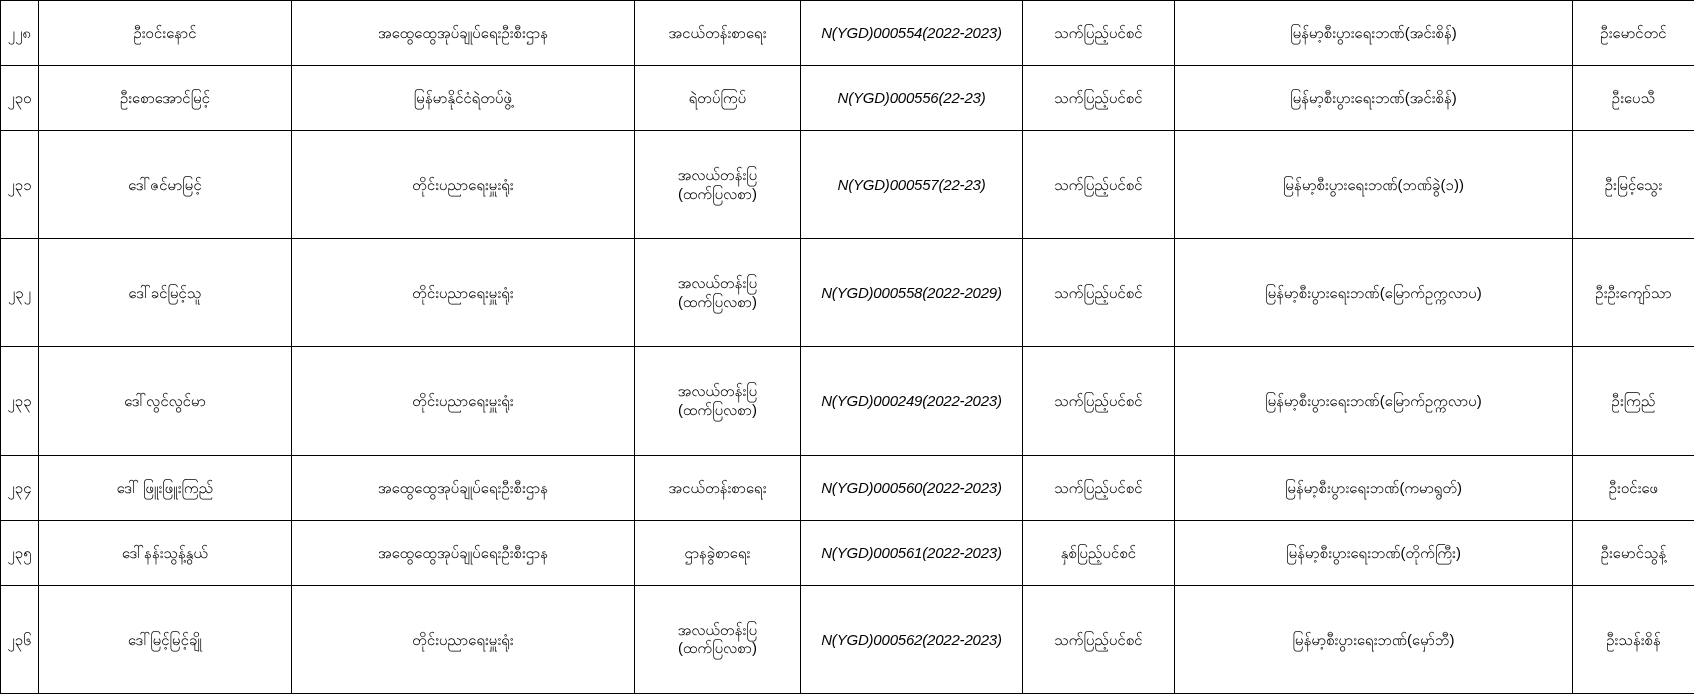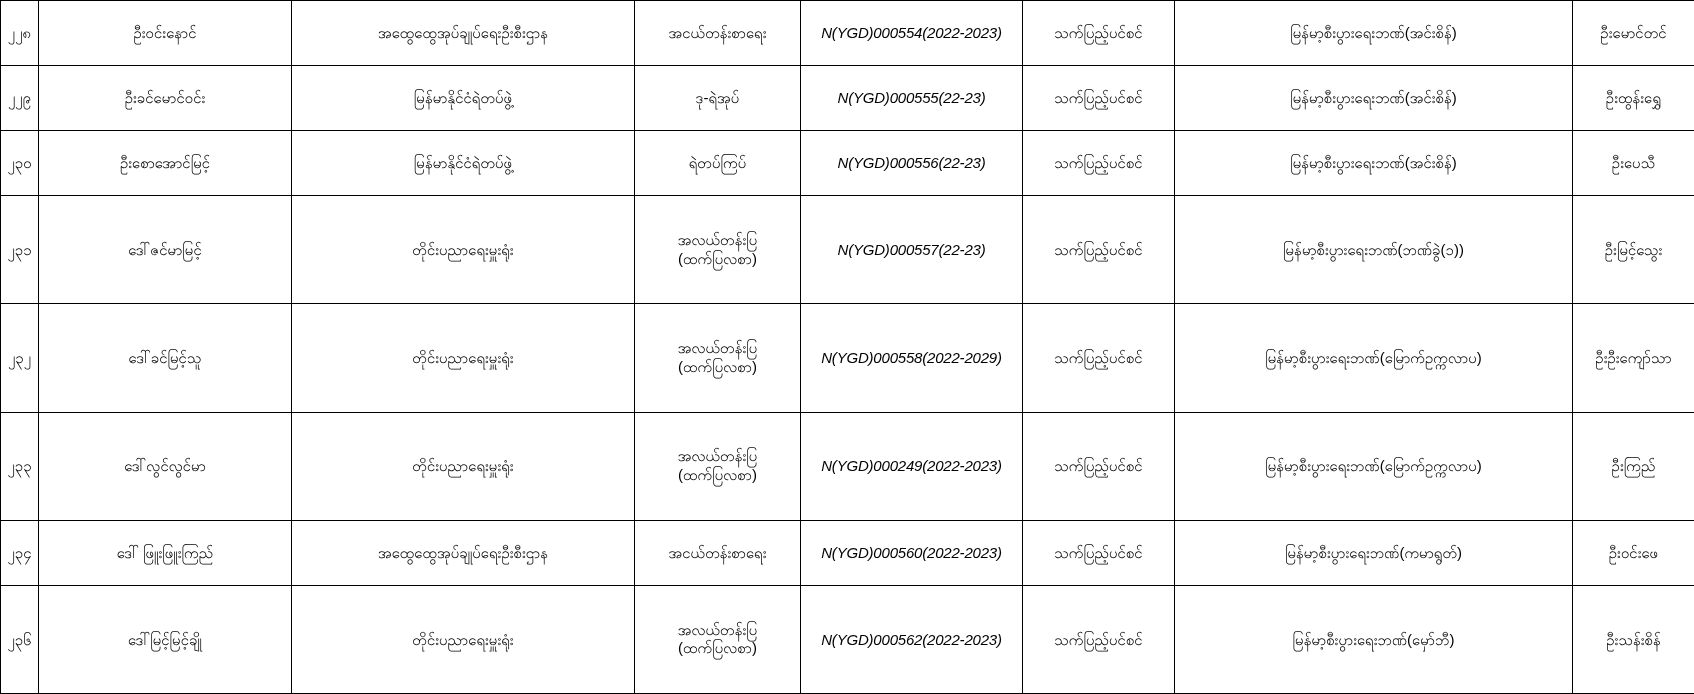--- a/index.html
+++ b/index.html
@@ -97,30 +97,20 @@
         <td class="no-cell">၂၂၈</td>
         <td class="name-cell">ဦးဝင်းနောင်</td>
         <td>အထွေထွေအုပ်ချုပ်ရေးဦးစီးဌာန</td>
         <td>အငယ်တန်းစာရေး</td>
         <td class="regno-cell">N(YGD)000554(2022-2023)</td>
         <td class="type-cell">သက်ပြည့်ပင်စင်</td>
         <td class="bank-cell">မြန်မာ့စီးပွားရေးဘဏ်(အင်းစိန်)</td>
         <td class="guar-cell">ဦးမောင်တင်</td>
       </tr>
       <tr>
-        <td class="no-cell">၂၂၉</td>
-        <td class="name-cell">ဦးခင်မောင်ဝင်း</td>
-        <td>မြန်မာနိုင်ငံရဲတပ်ဖွဲ့</td>
-        <td>ဒု-ရဲအုပ်</td>
-        <td class="regno-cell">N(YGD)000555(22-23)</td>
-        <td class="type-cell">သက်ပြည့်ပင်စင်</td>
-        <td class="bank-cell">မြန်မာ့စီးပွားရေးဘဏ်(အင်းစိန်)</td>
-        <td class="guar-cell">ဦးထွန်းရွှေ</td>
-      </tr>
-      <tr>
         <td class="no-cell">၂၃၀</td>
         <td class="name-cell">ဦးစောအောင်မြင့်</td>
         <td>မြန်မာနိုင်ငံရဲတပ်ဖွဲ့</td>
         <td>ရဲတပ်ကြပ်</td>
         <td class="regno-cell">N(YGD)000556(22-23)</td>
         <td class="type-cell">သက်ပြည့်ပင်စင်</td>
         <td class="bank-cell">မြန်မာ့စီးပွားရေးဘဏ်(အင်းစိန်)</td>
         <td class="guar-cell">ဦးပေသီ</td>
       </tr>
       <tr>
@@ -166,20 +156,30 @@
         <td class="no-cell">၂၃၄</td>
         <td class="name-cell underline-name">ဒေါ် ဖြူးဖြူးကြည်</td>
         <td>အထွေထွေအုပ်ချုပ်ရေးဦးစီးဌာန</td>
         <td>အငယ်တန်းစာရေး</td>
         <td class="regno-cell">N(YGD)000560(2022-2023)</td>
         <td class="type-cell">သက်ပြည့်ပင်စင်</td>
         <td class="bank-cell">မြန်မာ့စီးပွားရေးဘဏ်(ကမာရွတ်)</td>
         <td class="guar-cell">ဦးဝင်းဖေ</td>
       </tr>
       <tr>
+        <td class="no-cell">၂၃၅</td>
+        <td class="name-cell">ဒေါ်နန်းသွန့်နွယ်</td>
+        <td>အထွေထွေအုပ်ချုပ်ရေးဦးစီးဌာန</td>
+        <td>ဌာနခွဲစာရေး</td>
+        <td class="regno-cell">N(YGD)000561(2022-2023)</td>
+        <td class="type-cell">နှစ်ပြည့်ပင်စင်</td>
+        <td class="bank-cell">မြန်မာ့စီးပွားရေးဘဏ်(တိုက်ကြီး)</td>
+        <td class="guar-cell">ဦးမောင်သွန့်</td>
+      </tr>
+      <tr>
         <td class="no-cell">၂၃၆</td>
         <td class="name-cell">ဒေါ်မြင့်မြင့်ချို</td>
         <td>တိုင်းပညာရေးမှူးရုံး</td>
         <td>
             <span class="two-line">အလယ်တန်းပြ</span>
             <span class="two-line">(ထက်ပြလစာ)</span>
           </td>
         <td class="regno-cell">N(YGD)000562(2022-2023)</td>
         <td class="type-cell">သက်ပြည့်ပင်စင်</td>
         <td class="bank-cell">မြန်မာ့စီးပွားရေးဘဏ်(မှော်ဘီ)</td>

